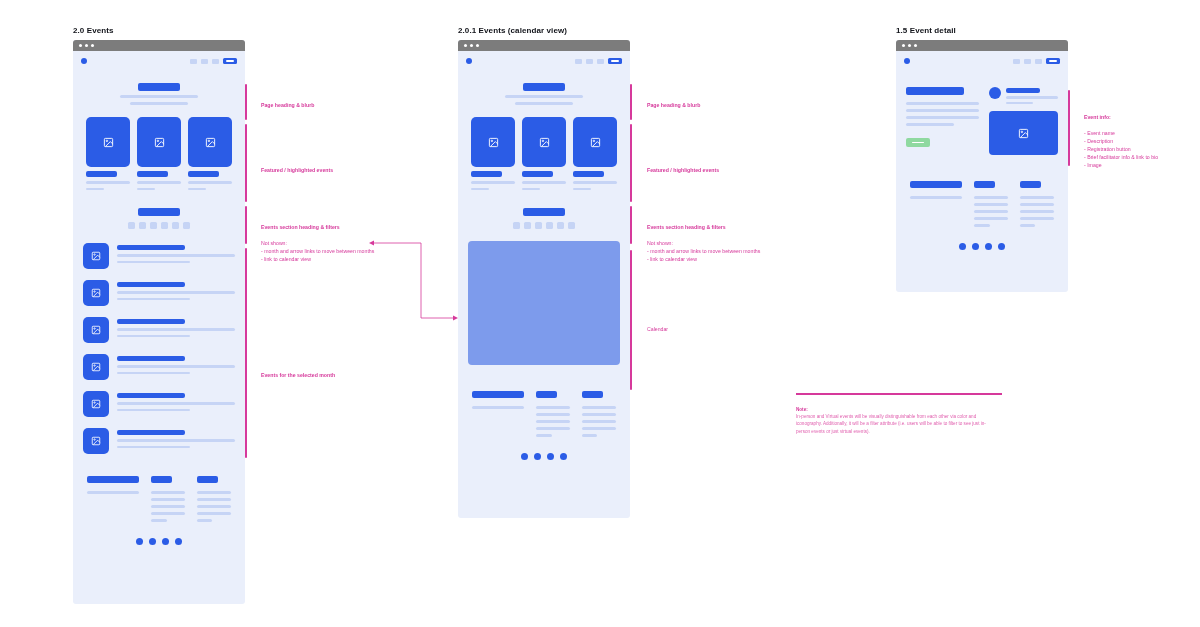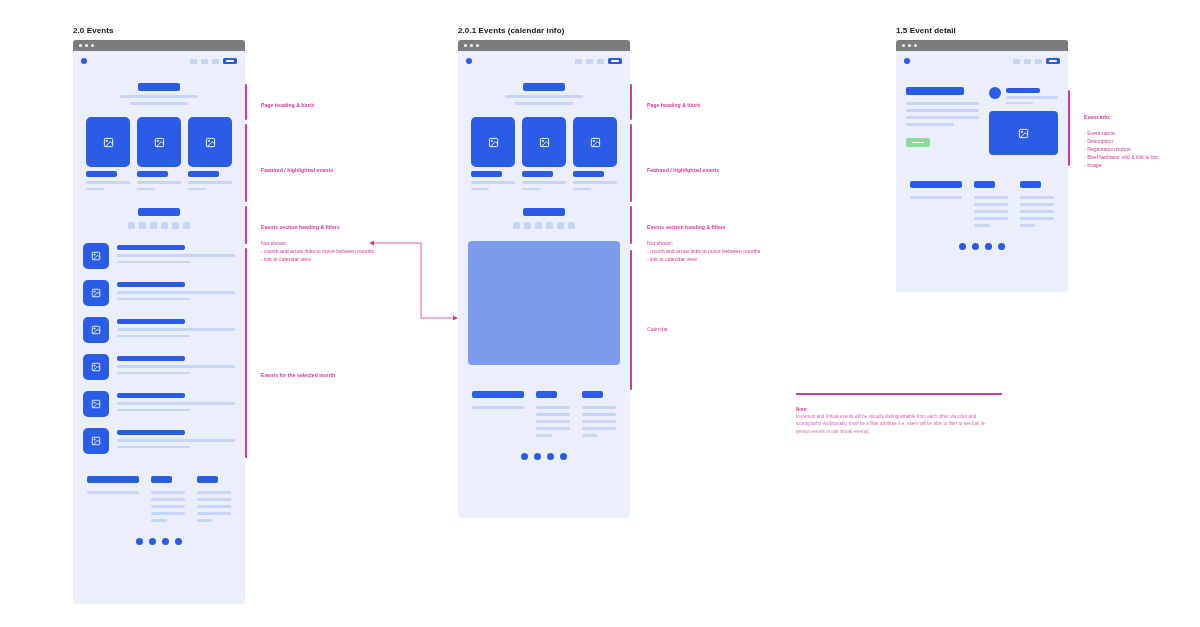--- a/index.html
+++ b/index.html
@@ -353,21 +353,21 @@
   <div class="ann" style="left:261px; top:363px;">
     <span class="ann-title">Events for the selected month</span>
   </div>
 
   <svg class="connector" width="1200" height="627">
     <path d="M371,243 L421,243 L421,318 L456,318" fill="none" stroke="#d6399b" stroke-width="0.8"></path>
     <path d="M374,240.5 L369,243 L374,245.5 Z" fill="#d6399b"></path>
     <path d="M453,315.5 L458,318 L453,320.5 Z" fill="#d6399b"></path>
   </svg>
 
-  <div class="frame-title" style="left:458px; top:26px;">2.0.1 Events (calendar info)</div>
+  <div class="frame-title" style="left:458px; top:26px;">2.0.1 Events (calendar view)</div>
 
   <div class="window" style="left:458px; top:40px; width:172px; height:478px;">
     <div class="chrome">
       <span class="chrome-dot"></span>
       <span class="chrome-dot"></span>
       <span class="chrome-dot"></span>
     </div>
     <div class="navbar">
       <span class="logo-dot"></span>
       <span class="nav-right">

